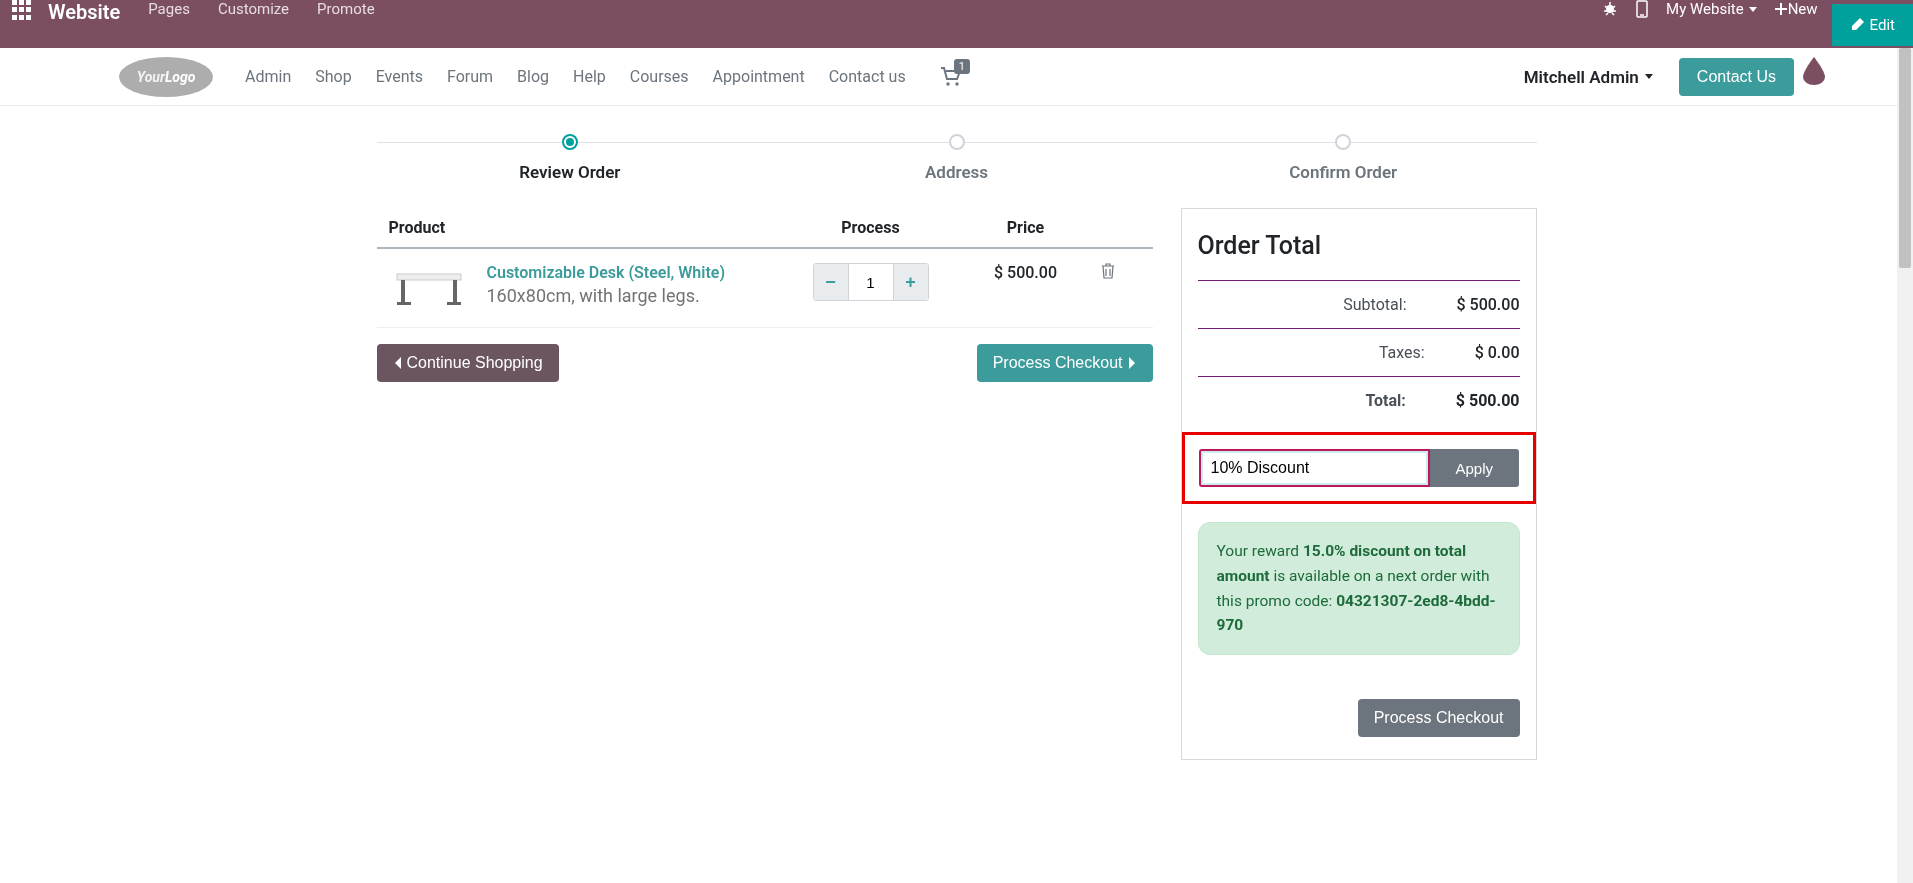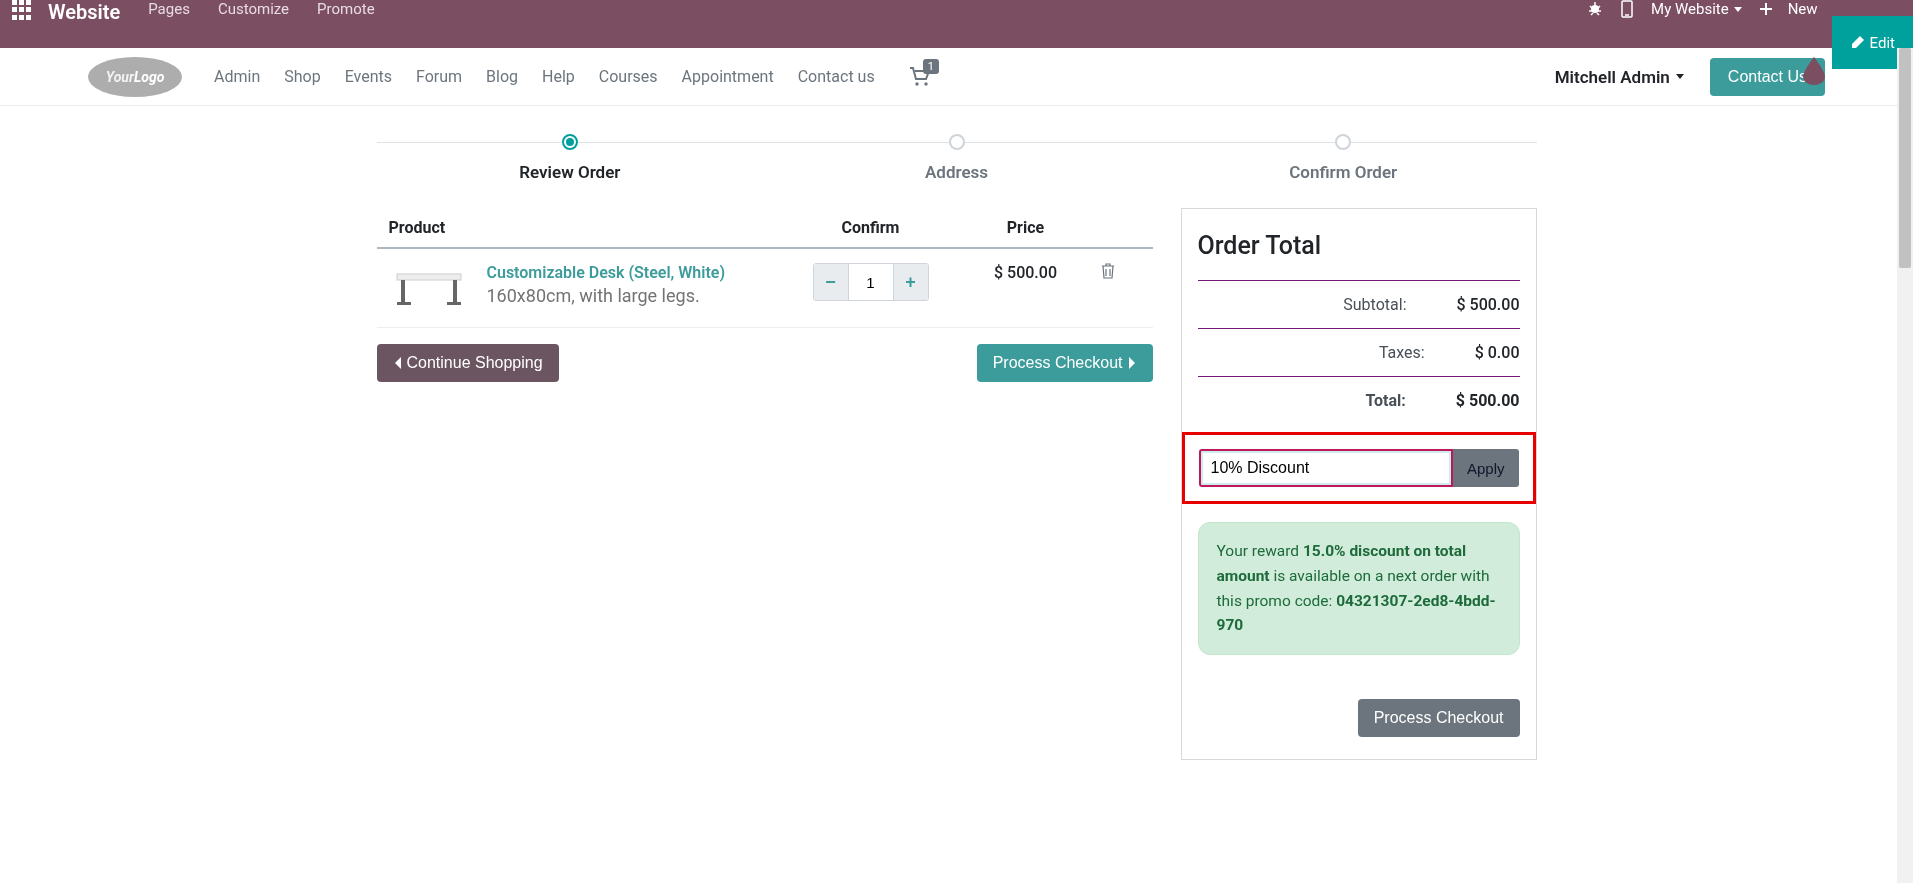--- a/index.html
+++ b/index.html
@@ -6,26 +6,26 @@
 body { font-family: -apple-system, BlinkMacSystemFont, "Segoe UI", Roboto, "Helvetica Neue", Arial, sans-serif; background: #fff; color: #212529; }
 
 
 .topbar { background: #7b4e62; color: #fff; height: 48px; display: flex; align-items: flex-start; padding: 0 12px; font-size: 15px; }
 .topbar .apps-icon { width: 20px; height: 20px; display: inline-flex; flex-wrap: wrap; gap: 2px; margin-right: 16px; cursor: pointer; }
 .topbar .apps-icon span { width: 5px; height: 5px; background: #fff; }
 .topbar .brand { font-size: 20px; font-weight: 600; margin-right: 28px; }
 .topbar .menu-item { margin-right: 28px; cursor: pointer; color: #e8dce3; }
 .topbar .spacer { flex: 1; }
 .topbar .right-item { margin-left: 18px; cursor: pointer; display: inline-flex; align-items: center; color: #fff; }
-.topbar .new-btn { display: inline-flex; align-items: center; gap: 16px; }
-.topbar .edit-btn { background: #00a09d; height: 53px; margin: 16px -12px 0 14px; padding: 0 18px; display: inline-flex; align-items: center; gap: 6px; }
+.topbar .new-btn { display: inline-flex; align-items: center; gap: 1px; }
+.topbar .edit-btn { background: #00a09d; height: 42px; margin: 4px -12px 0 14px; padding: 0 18px; display: inline-flex; align-items: center; gap: 6px; }
 .caret-down { width: 0; height: 0; border-left: 4px solid transparent; border-right: 4px solid transparent; border-top: 5px solid #fff; margin-left: 5px; }
 
 
-.site-header { height: 58px; border-bottom: 1px solid #e9ecef; display: flex; align-items: center; padding: 0 88px; position: relative; }
+.site-header { height: 58px; border-bottom: 1px solid #e9ecef; display: flex; align-items: center; padding: 0 119px; position: relative; }
 .logo { width: 94px; height: 40px; background: #adadad; border-radius: 50% / 50%; display: flex; align-items: center; justify-content: center; margin-right: 32px; }
 .logo-text { color: #fff; font-style: italic; font-weight: 700; font-size: 14px; }
 .logo-text .your { color: #fff; opacity: 0.85; }
 .nav-link { color: #6c757d; margin-right: 24px; cursor: pointer; font-size: 16px; }
 .cart { position: relative; cursor: pointer; color: #6c757d; margin-left: 10px; }
 .cart-badge { position: absolute; top: -8px; left: 14px; background: #6c757d; color: #fff; font-size: 11px; padding: 1px 5px; border-radius: 3px; }
 .site-header .spacer { flex: 1; }
 .user-name { font-weight: 600; font-size: 17px; display: inline-flex; align-items: center; margin-right: 26px; }
 .user-name .caret { margin-left: 6px; border-top-color: #212529; }
 .contact-btn { background: #3c9b9b; color: #fff; padding: 10px 18px; border-radius: 4px; cursor: pointer; font-size: 16px; border: none; }
@@ -75,21 +75,21 @@
 .summary-box { border: 1px solid #d5d9dc; padding: 22px 16px; }
 .summary-title { font-size: 25px; font-weight: 500; margin-bottom: 20px; }
 .summary-line { display: flex; justify-content: flex-start; padding: 14px 0; border-top: 1px solid #701a75; font-size: 16px; }
 .summary-line .lbl { color: #495057; text-align: right; flex: 1; padding-right: 50px; }
 .summary-line .val { font-weight: 500; }
 .summary-line.total .lbl, .summary-line.total .val { font-weight: 700; }
 
 .promo-outline { border: 3px solid #e60000; padding: 14px; margin-top: 8px; margin-left: -16px; margin-right: -16px; }
 .promo-row { display: flex; }
 .promo-input { flex: 1; padding: 8px 10px; border: 2px solid #be185d; border-radius: 3px 0 0 3px; font-size: 16px; outline: none; box-shadow: 0 0 0 2px #cdeceb inset; }
-.apply-btn { background: #6c757d; color: #0f172a; border: none; padding: 0 14px; border-radius: 0 3px 3px 0; cursor: pointer; font-size: 15px; }
+.apply-btn { background: #6c757d; color: #ffffff; border: none; padding: 0 26px; border-radius: 0 3px 3px 0; cursor: pointer; font-size: 15px; }
 
 .reward-box { background: #d1ecda; border: 1px solid #c3e6cb; color: #1d6b3b; padding: 16px 18px; margin-top: 18px; border-radius: 12px; line-height: 1.6; font-size: 15.5px; }
 .reward-box b { font-weight: 700; }
 
 .process-bottom { text-align: right; margin-top: 44px; }
 
 
 .fake-scroll { position: fixed; right: 0; top: 48px; bottom: 0; width: 16px; background: #f1f1f1; }
 .fake-scroll-thumb { position: absolute; top: 0; left: 2px; right: 2px; height: 220px; background: #c1c1c1; border-radius: 2px; }
 
@@ -193,21 +193,21 @@
       <div class="step-circle"></div>
       <div class="step-label">Confirm Order</div>
     </div>
   </div>
 
   <div class="main-row">
 
     <div class="cart-col">
       <div class="cart-header">
         <div class="col-product">Product</div>
-        <div class="col-qty">Confirm</div>
+        <div class="col-qty">Process</div>
         <div class="col-price">Price</div>
         <div class="col-del"></div>
       </div>
 
       <div class="cart-row">
         <div class="product-img">
           <svg width="76" height="44" viewBox="0 0 76 44">
               <rect x="6" y="8" width="64" height="6" fill="#eee" stroke="#ccc"></rect>
               <rect x="10" y="14" width="4" height="24" fill="#666"></rect>
               <rect x="62" y="14" width="4" height="24" fill="#666"></rect>

